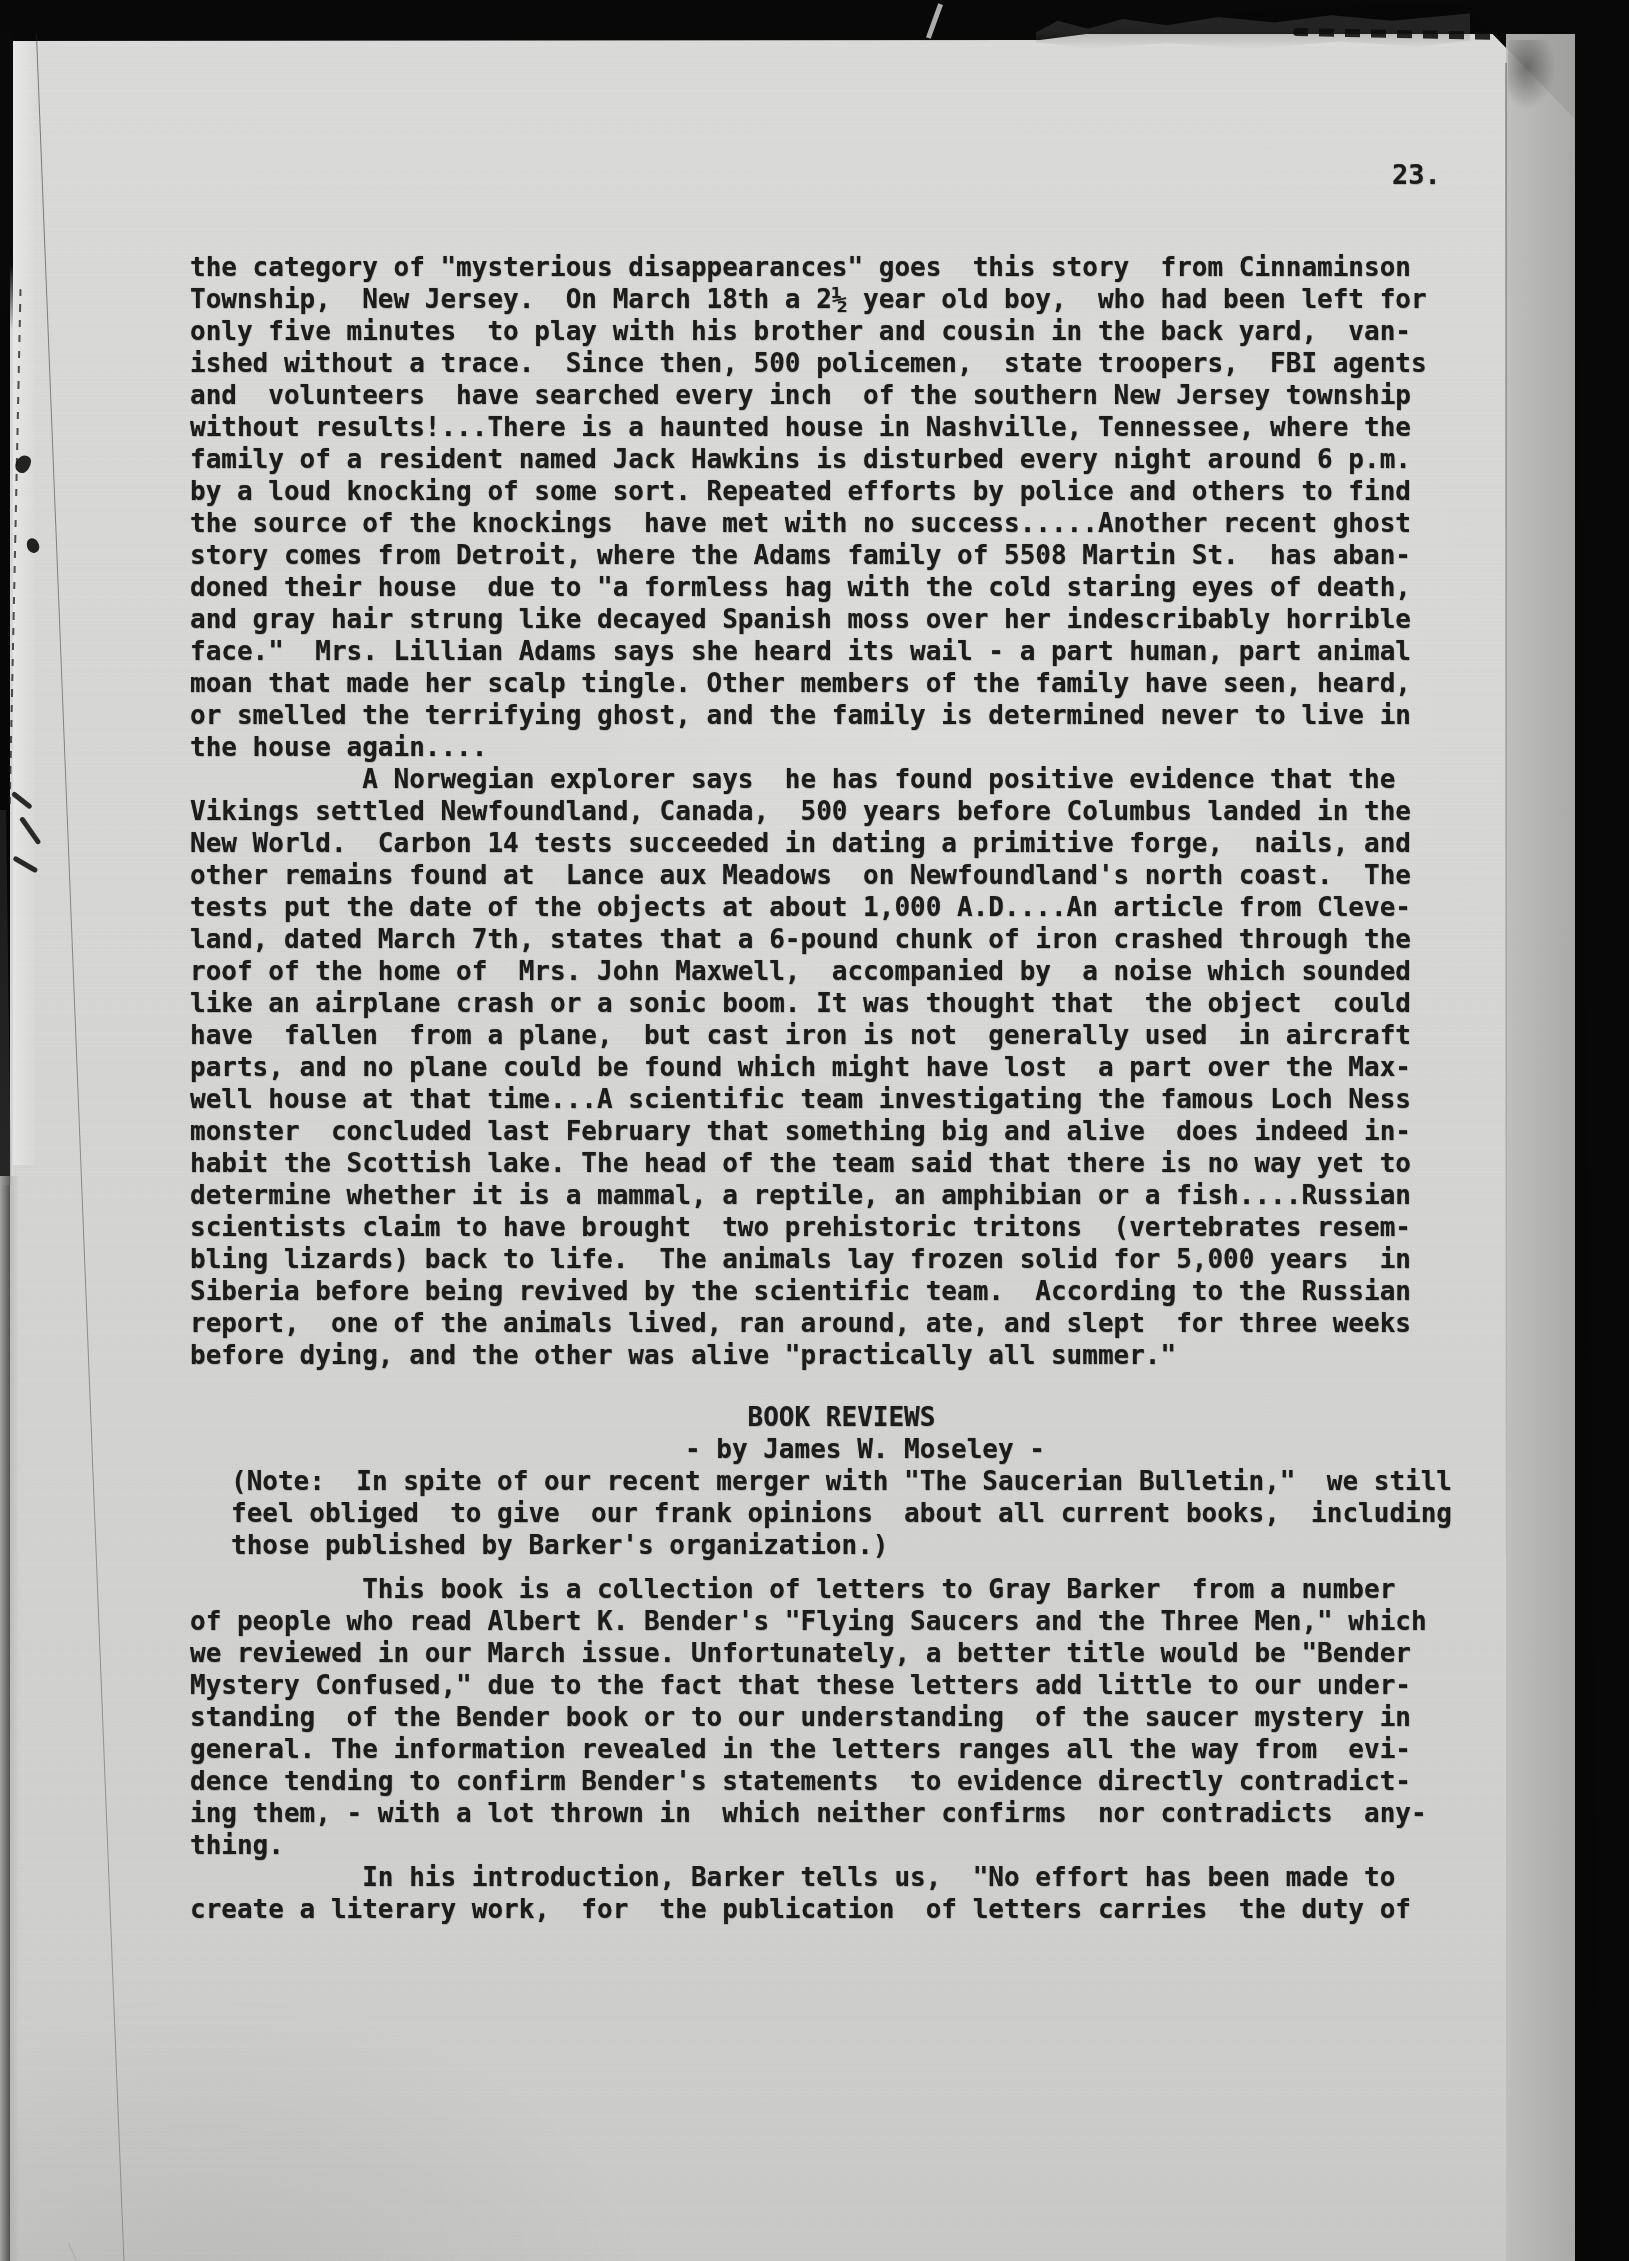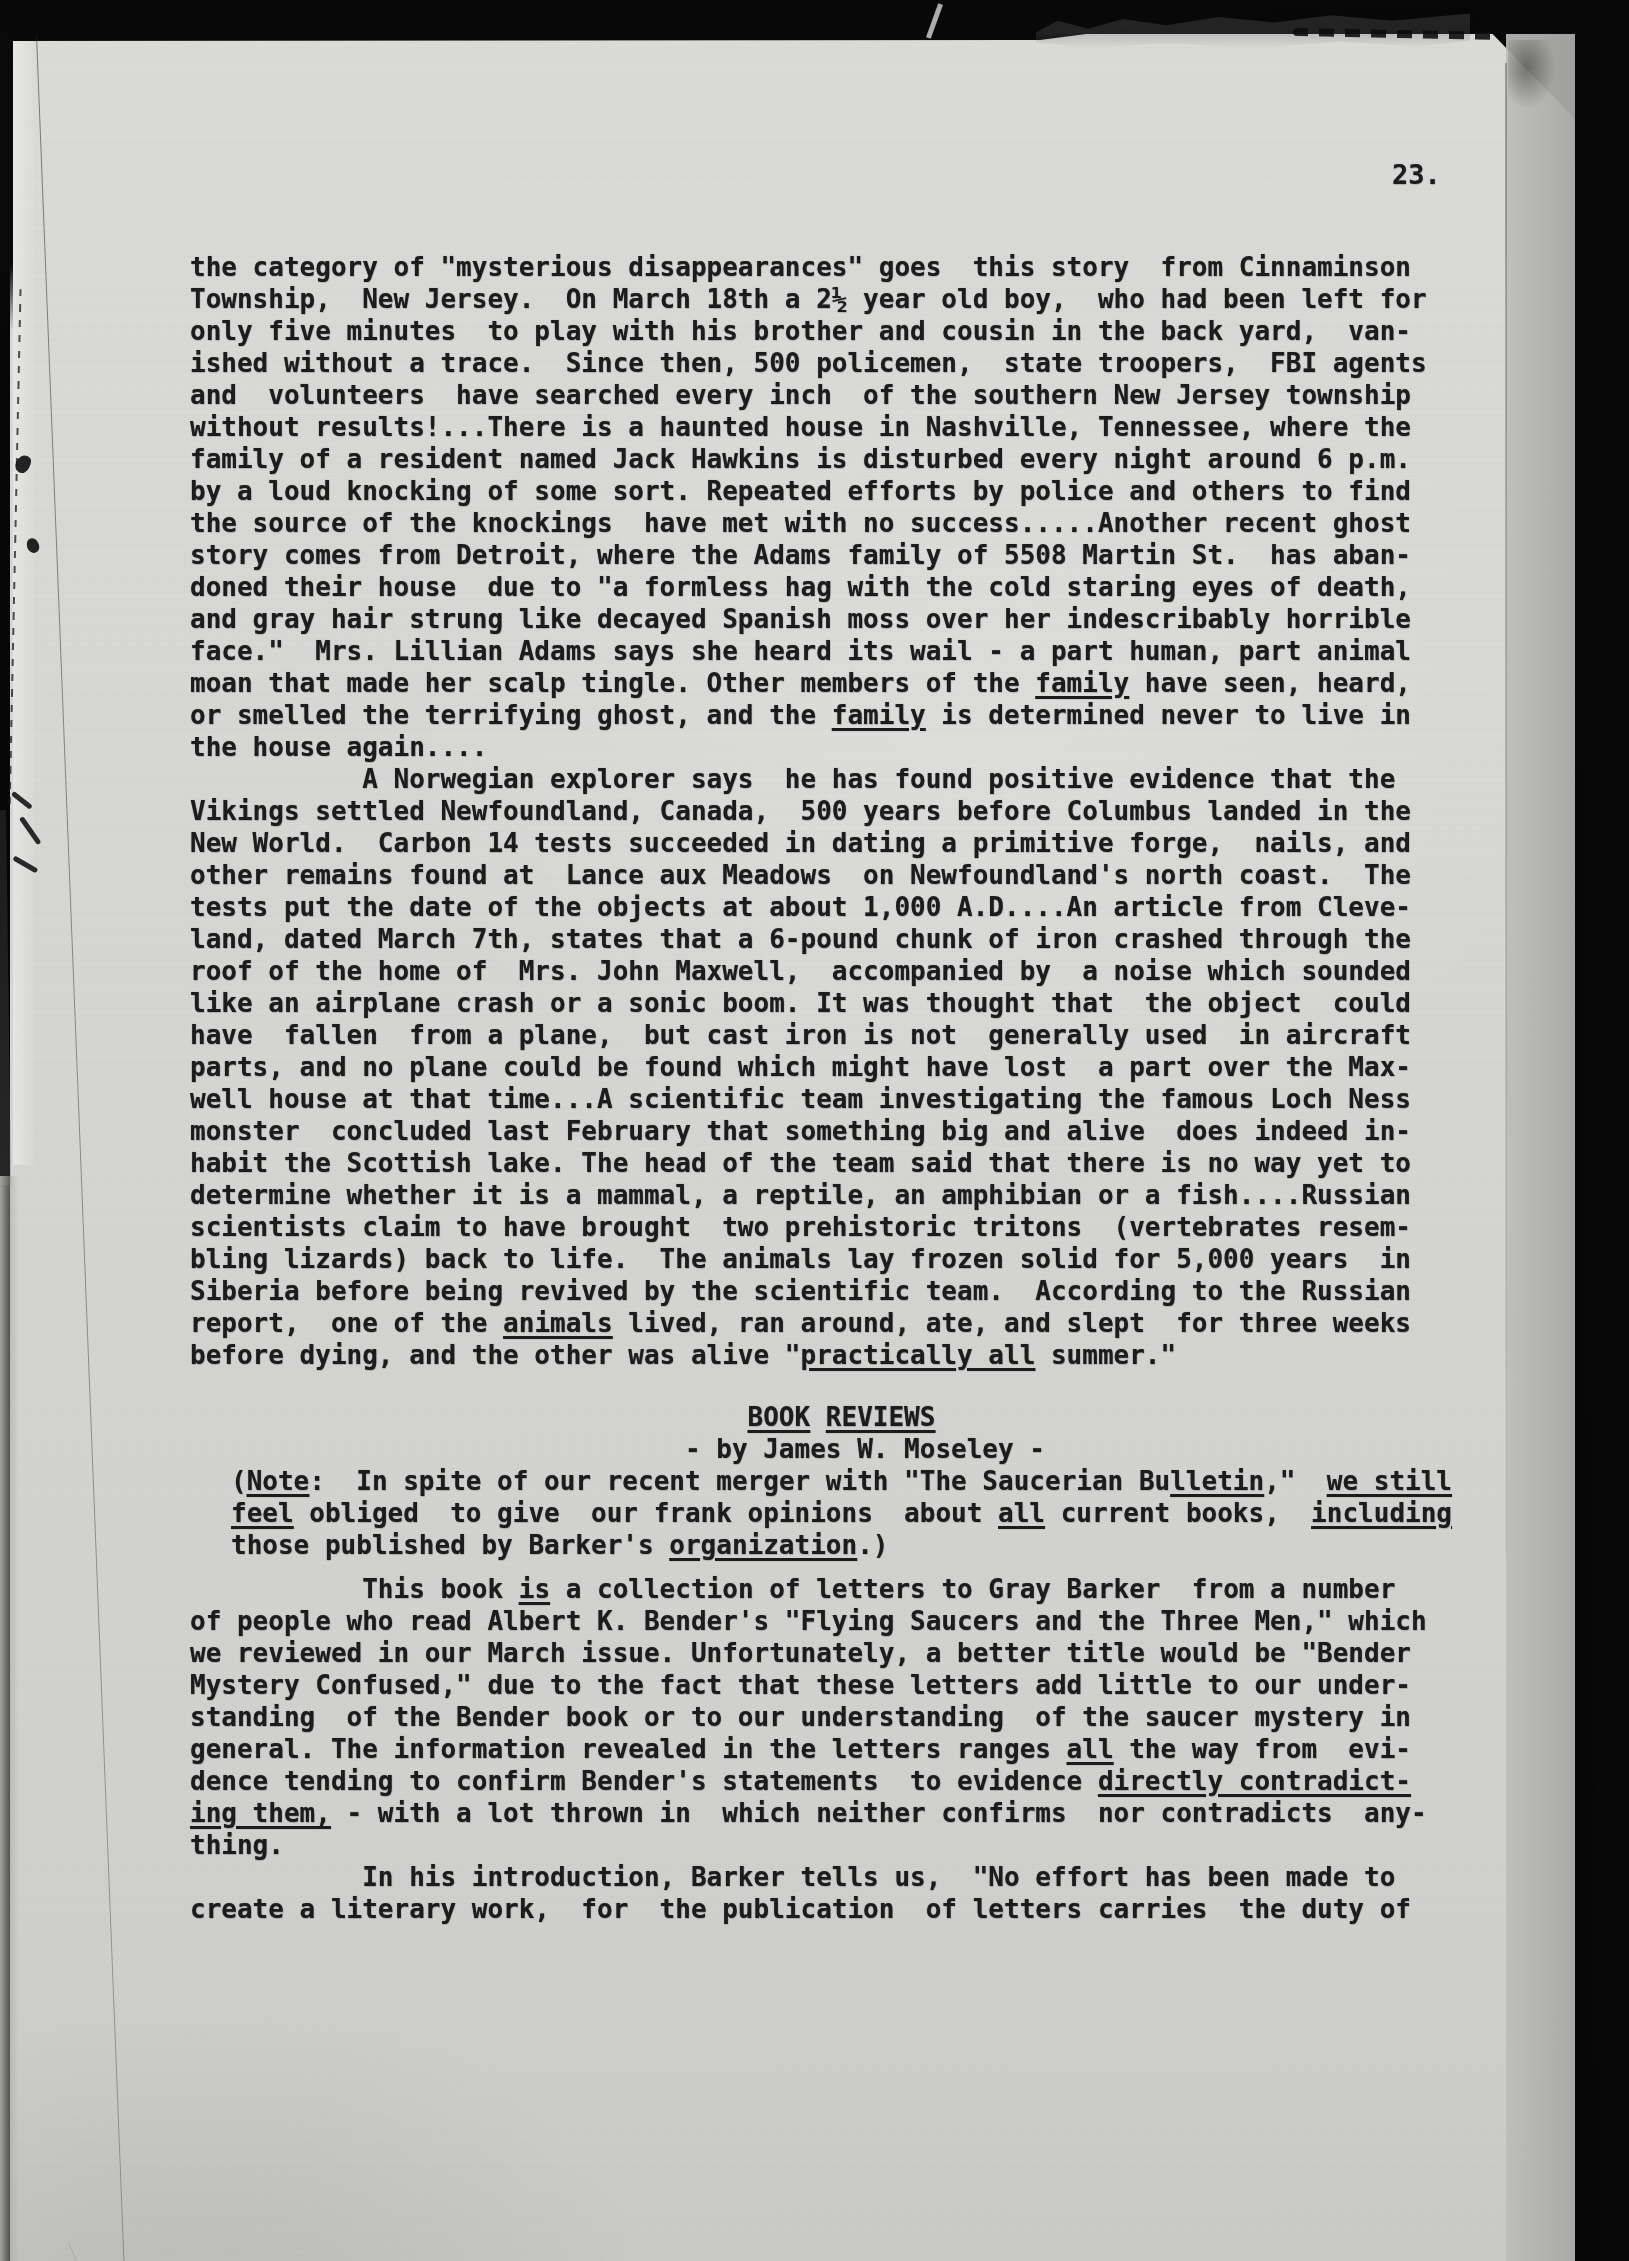--- a/index.html
+++ b/index.html
@@ -17,21 +17,21 @@
   #grain{position:absolute;left:10px;top:34px;width:1565px;height:2507px;
     background-image:
       repeating-linear-gradient(0deg, rgba(0,0,0,.013) 0 0.9px, rgba(0,0,0,0) 0.9px 2.3px),
       repeating-linear-gradient(90deg, rgba(255,255,255,.015) 0 1.4px, rgba(255,255,255,0) 1.4px 3.2px);}
   #left-highlight{position:absolute;left:12.7px;top:34px;width:24.4px;height:1131px;
     background:linear-gradient(90deg, rgba(242,242,240,.55), rgba(242,242,240,0));}
   
   .txt{position:absolute;color:var(--ink);font-size:26px;line-height:32px;font-weight:700;
        white-space:pre;letter-spacing:0;
        text-shadow:0 0 0.9px rgba(25,25,25,.5), 0.5px 0.5px 0 rgba(25,25,25,.16);}
-  .u{text-decoration:underline;text-decoration-thickness:2.7px;text-underline-offset:4.1px;}
+  .u{text-decoration-thickness:2.7px;text-underline-offset:4.1px;}
   #block-a{left:190px;top:251px;}
   #block-b{left:190px;top:1401px;margin-left:41px;}
   #block-c{left:190px;top:1588px;}
   #block-d{left:190px;top:1573px;}
   #page-number{left:1392px;top:158px;font-size:27px;line-height:33px;}
   
   .art{position:absolute;}
   #top-bar{left:0;top:0;width:1630px;height:118px;background:#080808;
     clip-path:polygon(0 0,1630px 0,1630px 118px,1574px 118px,1465px 5.4px,1294px 7.2px,1040px 40px,0 41px);}
   #right-bar{left:1547px;top:0;width:83px;height:2541px;background:#080808;

